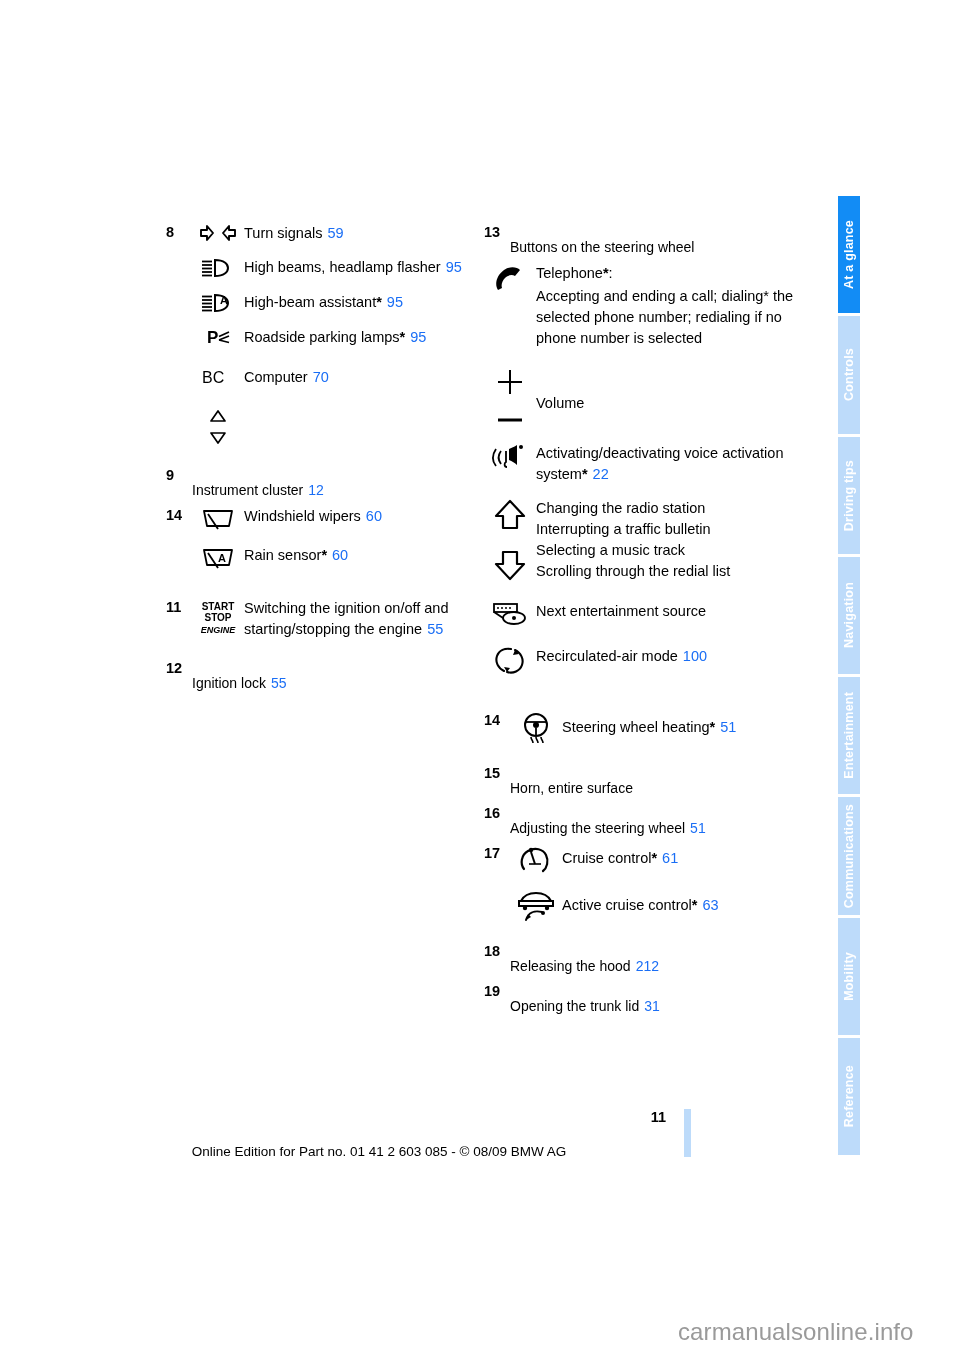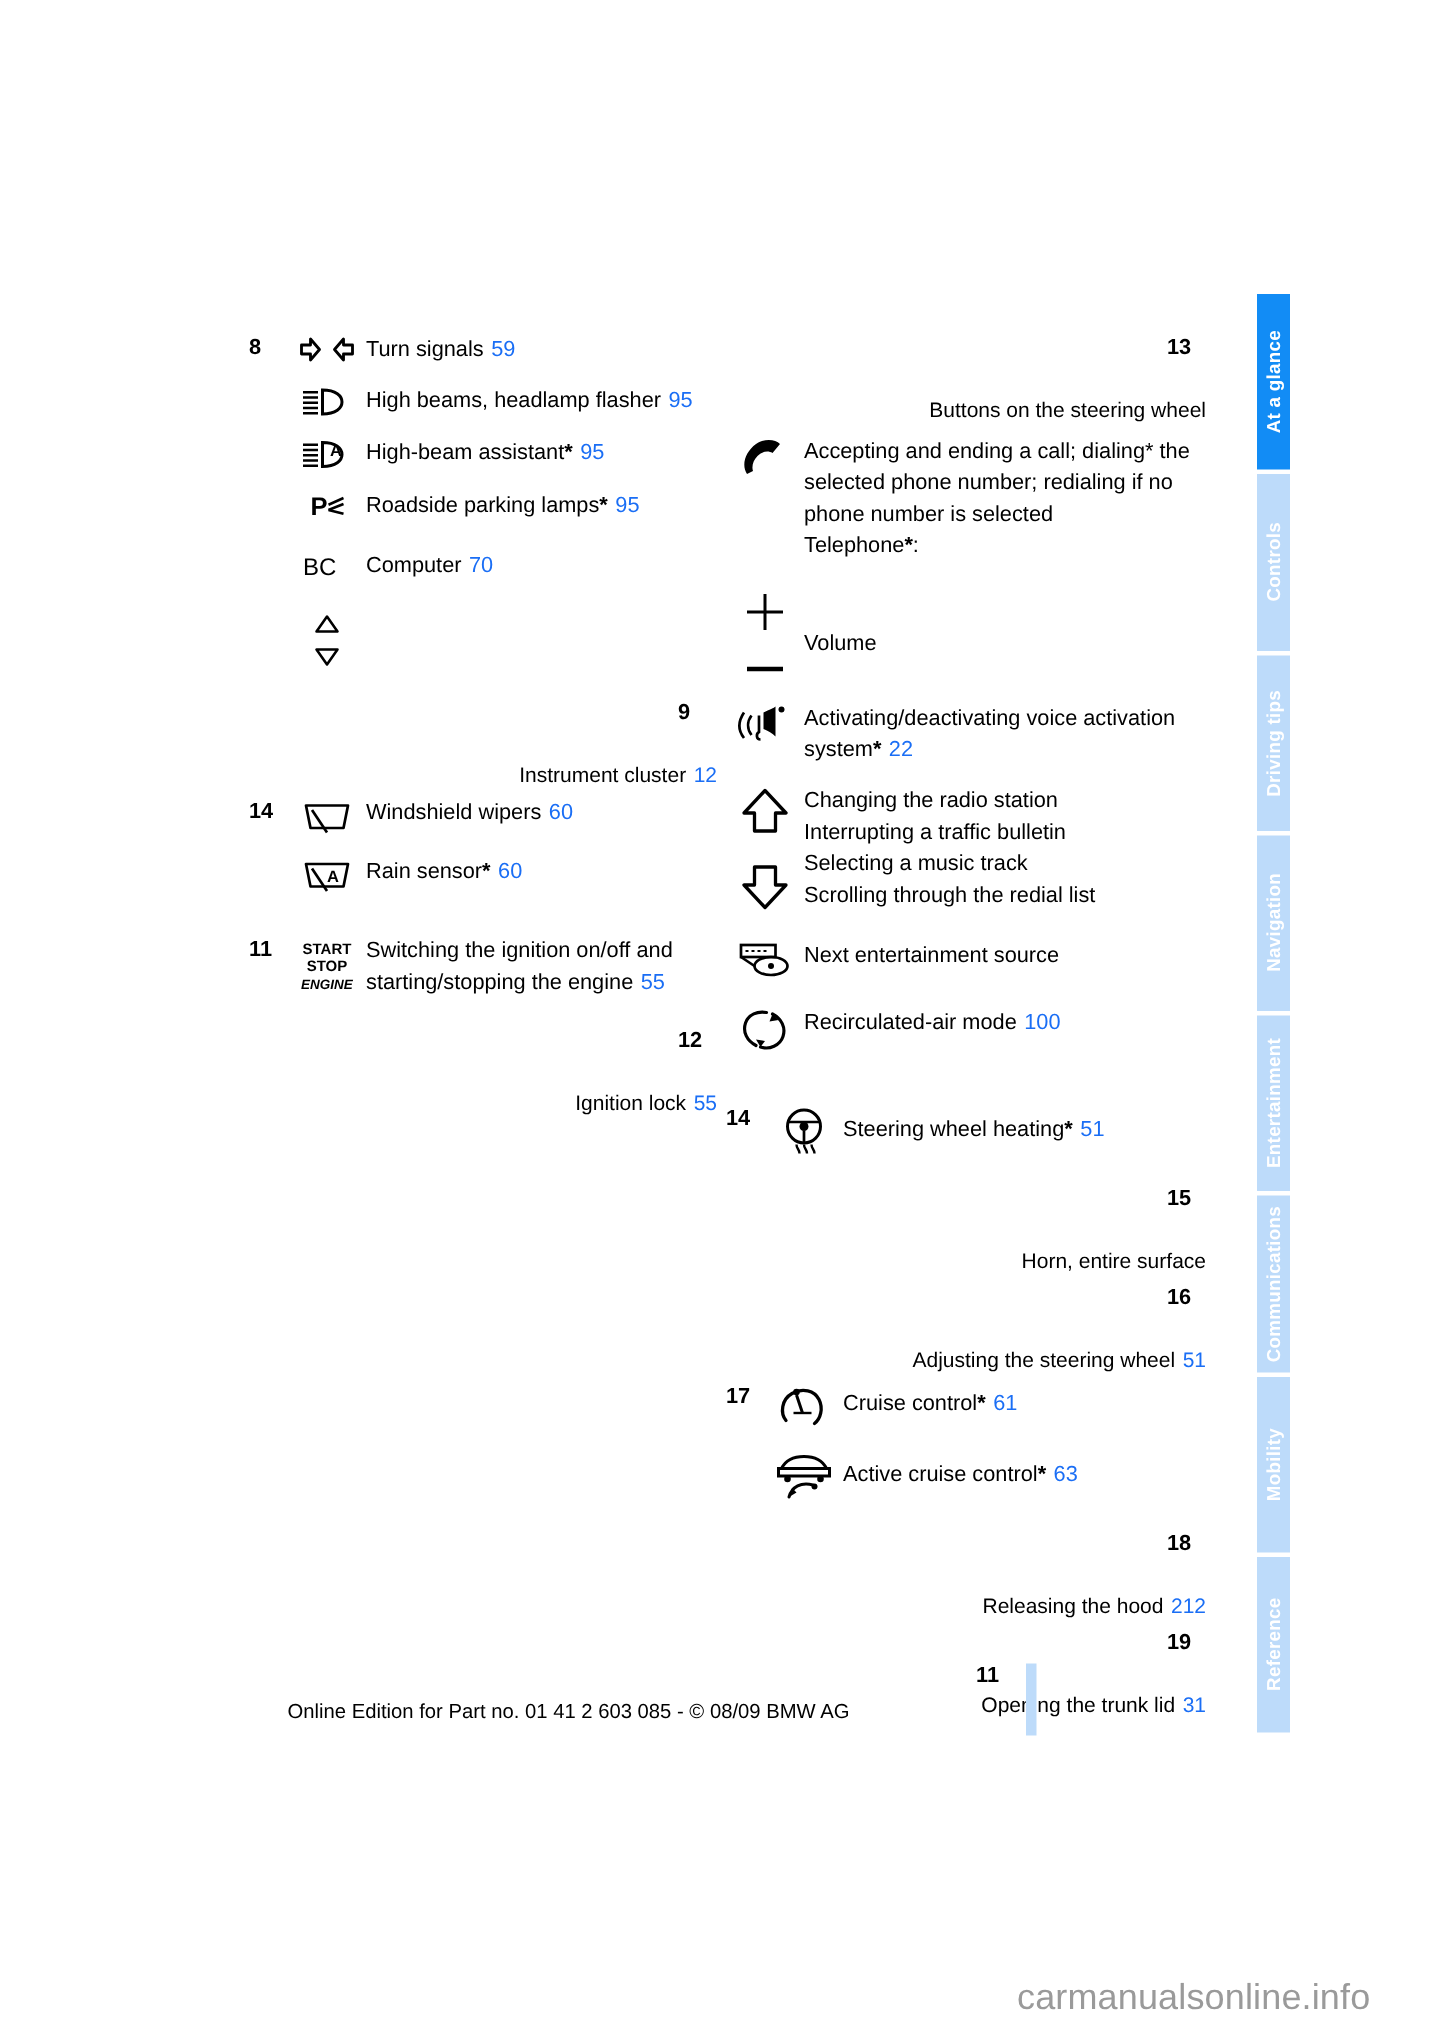--- a/index.html
+++ b/index.html
@@ -67,23 +67,22 @@
     font-weight: bold;
     line-height: 20px;
     width: 26px;
     flex: 0 0 26px;
   }
   .entry-body { flex: 1; }
 
   
   .plain-line {
     display: flex;
-    align-items: flex-end;
+    align-items: flex-start;
     margin-bottom: 4px;
-    flex-direction: column;
   }
   .plain-line .num { flex: 0 0 26px; }
   .plain-text {
     font-size: 14px;
     line-height: 21px;
     margin-top: 15px;
   }
 
   
   .icon-row {
@@ -126,21 +125,21 @@
     padding-right: 172px;
     font-size: 14.5px;
     font-weight: bold;
     line-height: 18px;
   }
   #edition-line {
     text-align: center;
     padding-right: 80px;
     font-size: 13.5px;
     line-height: 20px;
-    margin-top: 5px;
+    margin-top: 16px;
   }
   #footer-rule {
     position: absolute;
     left: 684px;
     top: 1px;
     width: 7px;
     height: 48px;
     background: #bddbfa;
   }
 
@@ -364,22 +363,22 @@
     <div class="plain-text">Buttons on the steering wheel</div>
   </div>
 
   <div class="icon-row">
     <div class="icon-box">
       <svg width="38" height="34" viewBox="0 0 38 34">
         <path d="M7 27 C3 21 6 12 13 7 C19 3 26 4 29 7 L24 13 C21 11 17 12 14 15 C11 18 10 22 11 25 Z" fill="#000"></path>
       </svg>
     </div>
     <div class="row-text">
+      <div><span>Telephone</span><span class="star">*</span>:</div>
       <div style="margin-top:2px">Accepting and ending a call; dialing* the selected phone number; redialing if no phone number is selected</div>
-      <div><span>Telephone</span><span class="star">*</span>:</div>
     </div>
   </div>
 
   <div class="gap-m"></div>
 
   <div class="icon-row">
     <div class="icon-box">
       <svg width="38" height="62" viewBox="0 0 38 62">
         <line x1="19" y1="2" x2="19" y2="26" stroke="#000" stroke-width="2"></line>
         <line x1="7" y1="14" x2="31" y2="14" stroke="#000" stroke-width="2"></line>

